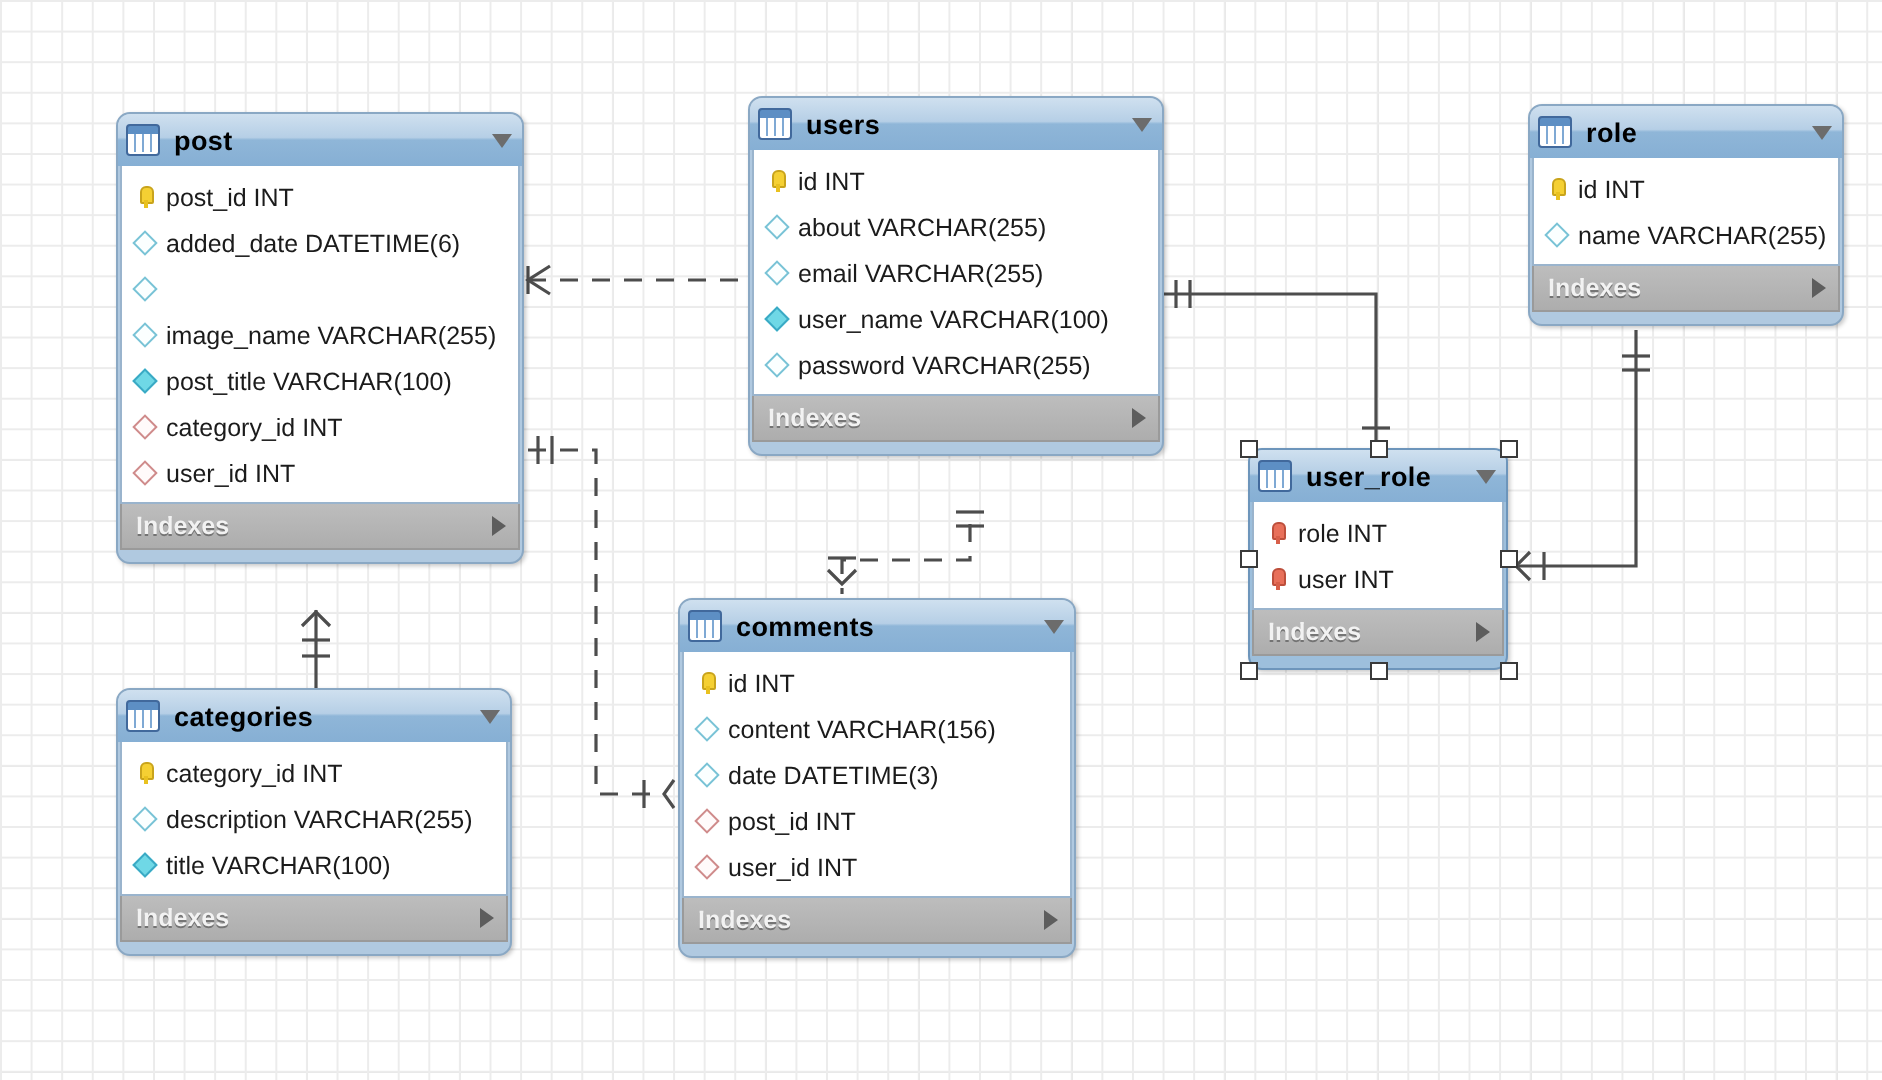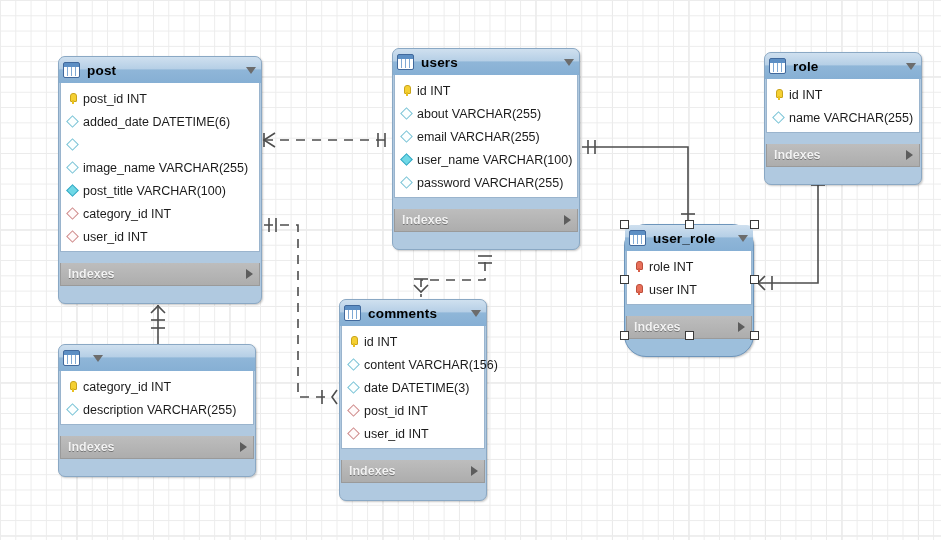--- a/index.html
+++ b/index.html
@@ -103,36 +103,36 @@
     border:1.3px solid #3aa9c4;background:#6fd8e6;
     transform:rotate(45deg);transform-origin:center;
   }
   
   .ci.fk:before{
     content:"";position:absolute;left:0.5px;top:0.5px;width:7px;height:7px;
     border:1.3px solid #cf8b8b;background:#fffafa;
     transform:rotate(45deg);transform-origin:center;
   }
   .idx{
-    margin:11px -3px;
+    margin:0 -3px;
     height:22px;display:flex;align-items:center;
     padding:0 6px 0 7px;
     background:linear-gradient(to bottom,#bdbdbd 0%,#adadad 100%);
     border:1px solid #9a9a9a;border-top:none;
   }
   .idx-label{
     flex:1 1 auto;font-size:12.5px;font-weight:bold;color:#f2f2f2;
     text-shadow:0 1px 0 rgba(0,0,0,.35);
   }
   .idx-caret{
     width:0;height:0;border-top:5.5px solid transparent;border-bottom:5.5px solid transparent;
     border-left:7px solid #5d5d5d;
   }
   
-  .table.selected{background:#9dbfdc;border-color:#6d95bb;border-radius:22px;}
+  .table.selected{background:#9dbfdc;border-color:#6d95bb;}
   .handle{
     position:absolute;width:9px;height:9px;background:#ffffff;
     border:1.5px solid #3a3a3a;box-sizing:border-box;
   }
 </style>
 </head>
 <body>
 
 <div id="canvas"></div>
 
@@ -227,21 +227,21 @@
         <div class="col">
           <span class="ci fk"></span>
           <span>user_id INT</span>
         </div>
       </div>
       <div class="idx">
         <span class="idx-label">Indexes</span>
         <span class="idx-caret"></span>
       </div>
     </div>
-    <div class="table" style="left: 392px; top: 48px; width: 188px;">
+    <div class="table" style="left: 374px; top: 48px; width: 208px;">
       <div class="tbl-head">
         <span class="tbl-ico"></span>
         <span class="tbl-name">users</span>
         <span class="tbl-caret"></span>
       </div>
       <div class="cols">
         <div class="col">
           <span class="ci pk"></span>
           <span>id INT</span>
         </div>
@@ -310,21 +310,21 @@
       </div>
     </div>
     <div class="handle" style="left: 619.5px; top: 219.5px;"></div>
     <div class="handle" style="left: 684.5px; top: 219.5px;"></div>
     <div class="handle" style="left: 749.5px; top: 219.5px;"></div>
     <div class="handle" style="left: 619.5px; top: 275px;"></div>
     <div class="handle" style="left: 749.5px; top: 275px;"></div>
     <div class="handle" style="left: 619.5px; top: 330.5px;"></div>
     <div class="handle" style="left: 684.5px; top: 330.5px;"></div>
     <div class="handle" style="left: 749.5px; top: 330.5px;"></div>
-    <div class="table" style="left: 339px; top: 299px; width: 148px;">
+    <div class="table" style="left: 339px; top: 299px; width: 199px;">
       <div class="tbl-head">
         <span class="tbl-ico"></span>
         <span class="tbl-name">comments</span>
         <span class="tbl-caret"></span>
       </div>
       <div class="cols">
         <div class="col">
           <span class="ci pk"></span>
           <span>id INT</span>
         </div>
@@ -346,30 +346,35 @@
         </div>
       </div>
       <div class="idx">
         <span class="idx-label">Indexes</span>
         <span class="idx-caret"></span>
       </div>
     </div>
     <div class="table" style="left: 58px; top: 344px; width: 198px;">
       <div class="tbl-head">
         <span class="tbl-ico"></span>
+        <span class="tbl-name">categories</span>
         <span class="tbl-caret"></span>
       </div>
       <div class="cols">
         <div class="col">
           <span class="ci pk"></span>
           <span>category_id INT</span>
         </div>
         <div class="col">
           <span class="ci d"></span>
           <span>description VARCHAR(255)</span>
         </div>
+        <div class="col">
+          <span class="ci df"></span>
+          <span>title VARCHAR(100)</span>
+        </div>
       </div>
       <div class="idx">
         <span class="idx-label">Indexes</span>
         <span class="idx-caret"></span>
       </div>
     </div>
   </div>
 
 </body></html>

